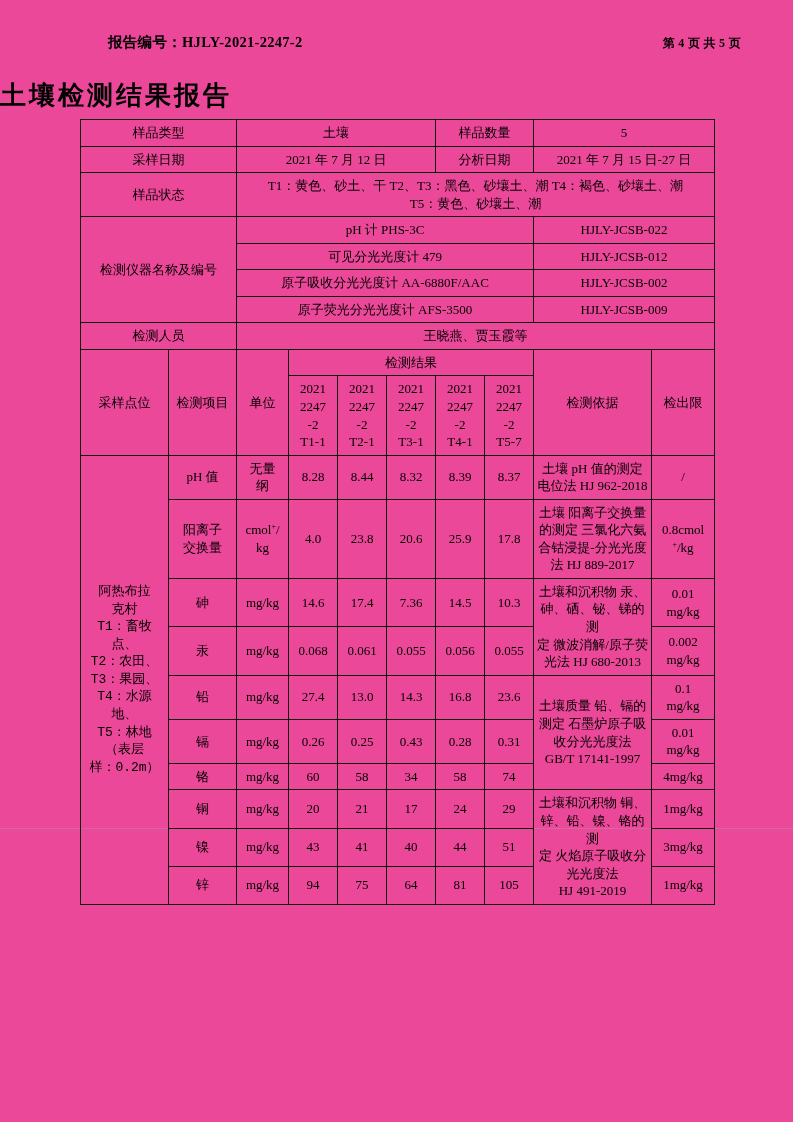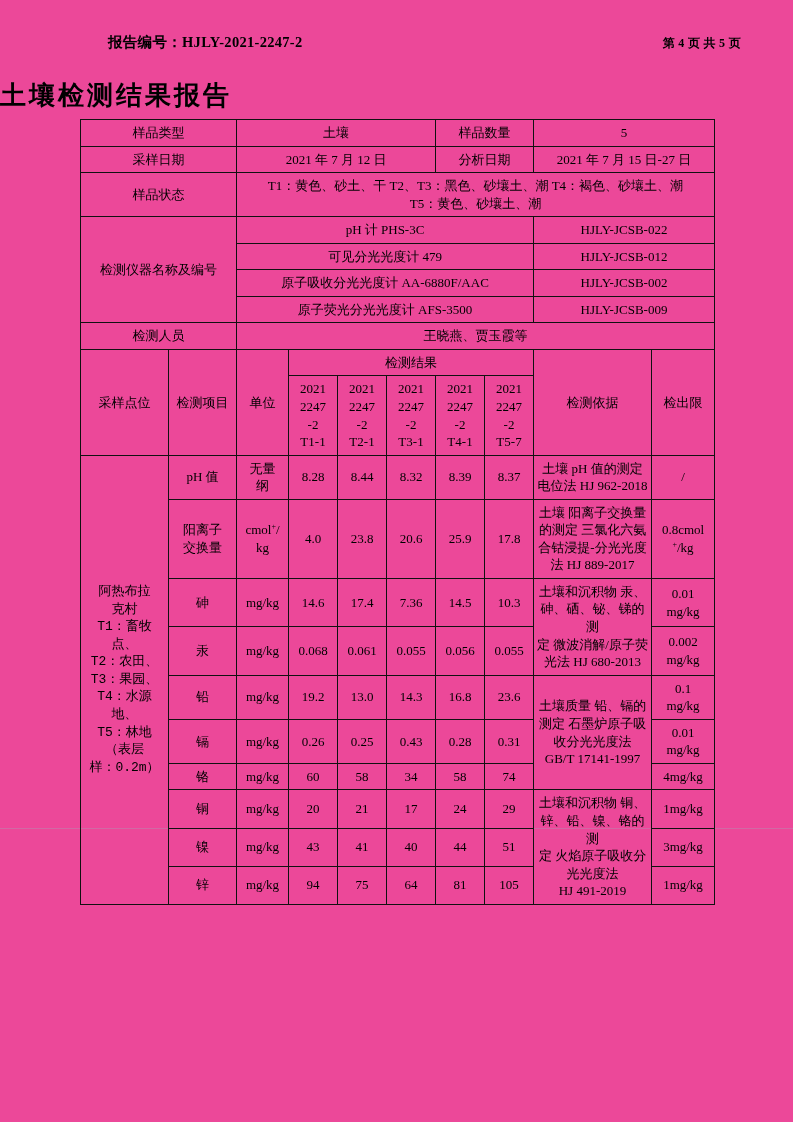--- a/index.html
+++ b/index.html
@@ -265,21 +265,21 @@
         <td class="resultcol">0.061</td>
         <td class="resultcol">0.055</td>
         <td class="resultcol">0.056</td>
         <td class="resultcol">0.055</td>
         <td class="xsmall">0.002<br>mg/kg</td>
       </tr>
 
       <tr>
         <td class="b">铅</td>
         <td class="unit">mg/kg</td>
-        <td class="resultcol">19.2</td>
+        <td class="resultcol">27.4</td>
         <td class="resultcol">13.0</td>
         <td class="resultcol">14.3</td>
         <td class="resultcol">16.8</td>
         <td class="resultcol">23.6</td>
         <td rowspan="3" class="basis">土壤质量 铅、镉的<br>测定 石墨炉原子吸<br>收分光光度法<br>GB/T 17141-1997</td>
         <td class="xsmall">0.1<br>mg/kg</td>
       </tr>
 
       <tr>
         <td class="b">镉</td>

